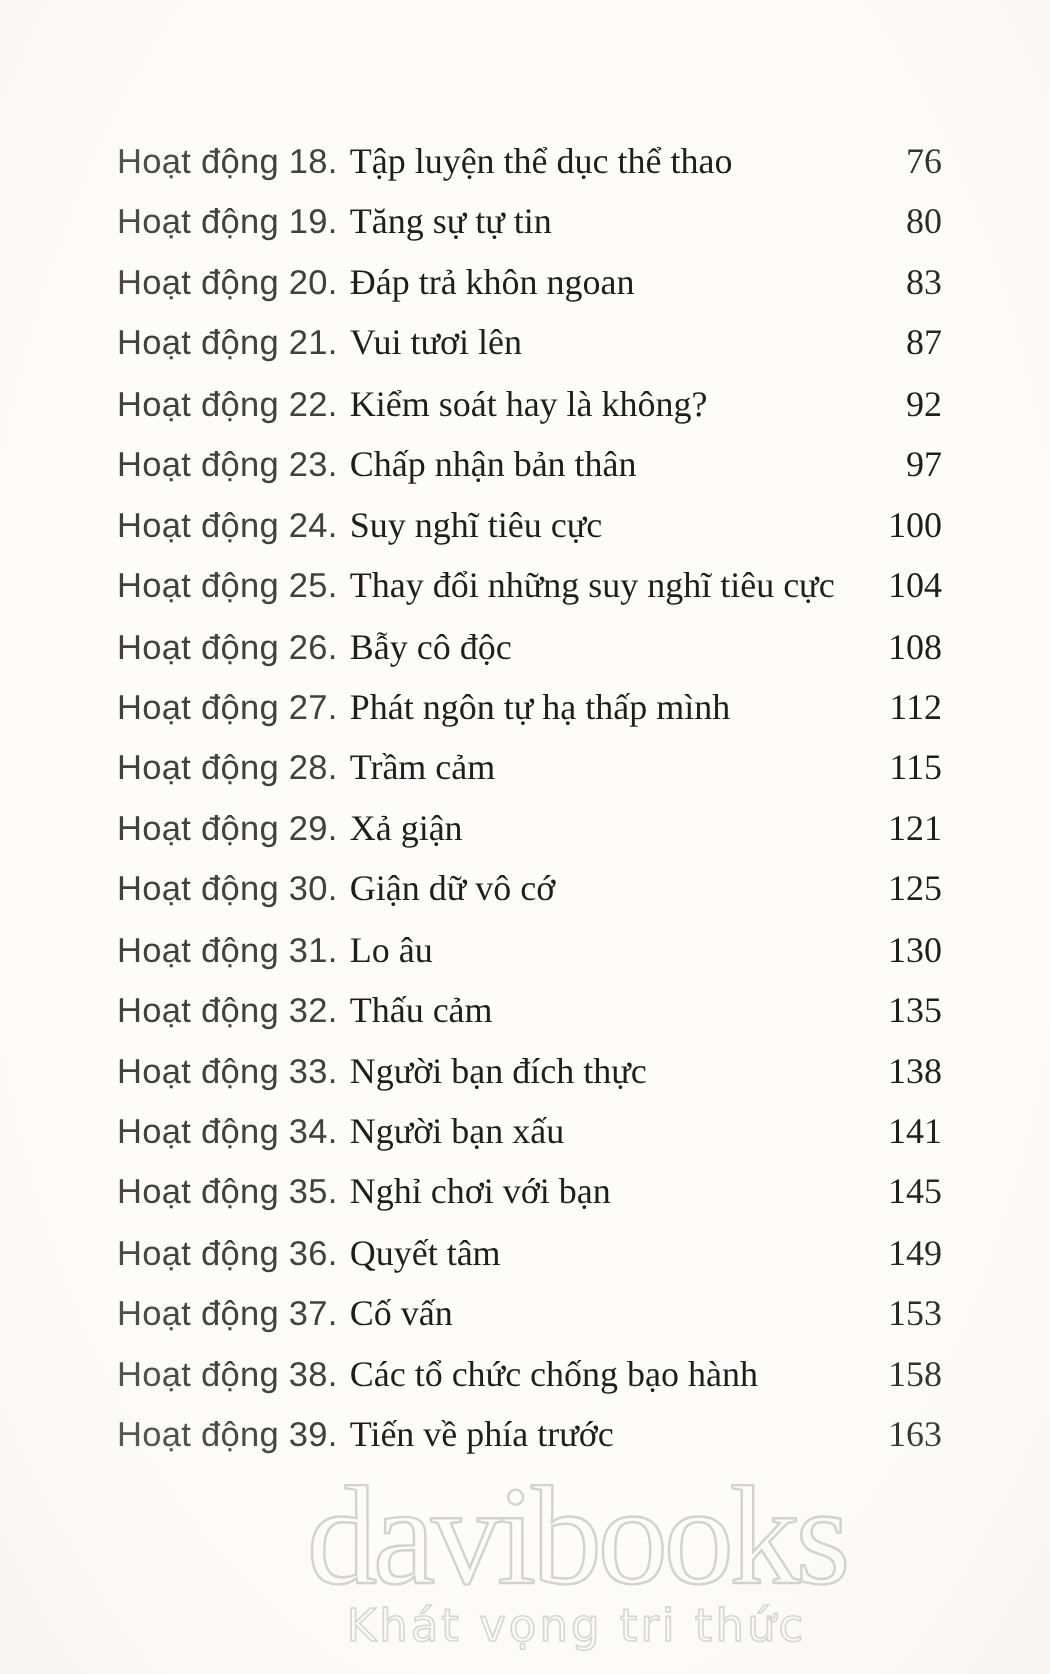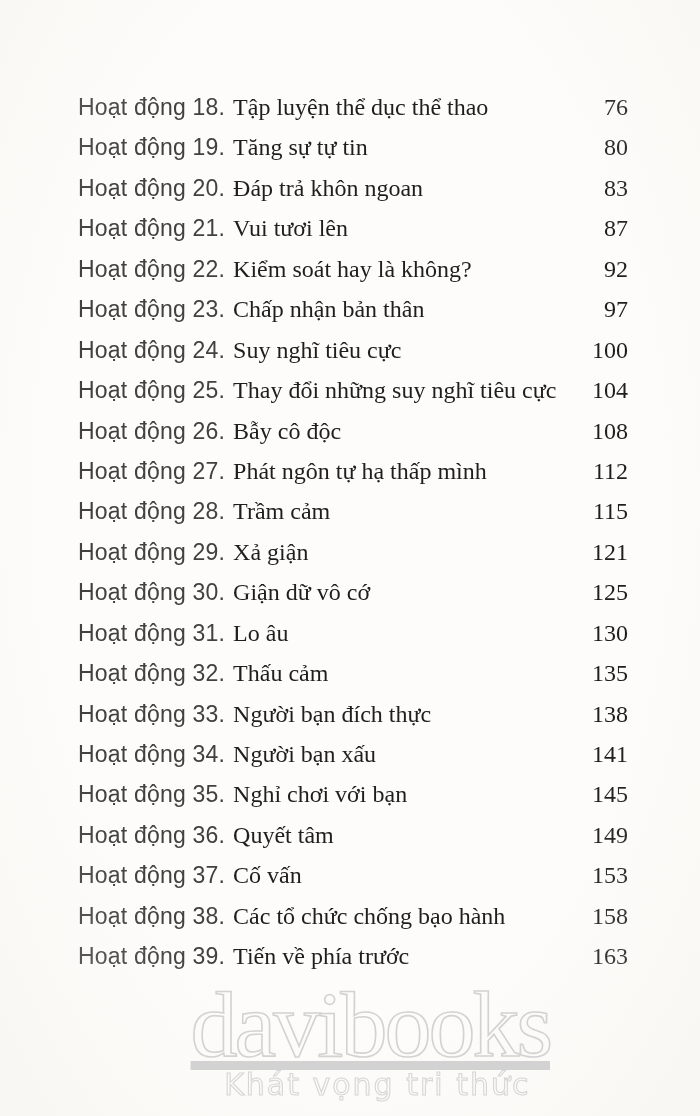--- a/index.html
+++ b/index.html
@@ -59,23 +59,22 @@
     z-index: 1;
     pointer-events: none;
   }
   .wm-logo {
     font-family: "Liberation Serif", "DejaVu Serif", serif;
     font-size: 94px;
     line-height: 88px;
     letter-spacing: -3px;
     color: transparent;
     -webkit-text-stroke: 1.6px #d2d2d2;
-    margin-right: 14px;
-    white-space: nowrap;
-    text-decoration: underline;
+    margin-right: 0;
+    white-space: nowrap;
   }
   .wm-tagline {
     font-family: "DejaVu Sans", "Liberation Sans", sans-serif;
     font-size: 30px;
     line-height: 34px;
     letter-spacing: 2px;
     color: transparent;
     -webkit-text-stroke: 1.1px #d6d6d6;
     white-space: nowrap;
     text-align: center;

